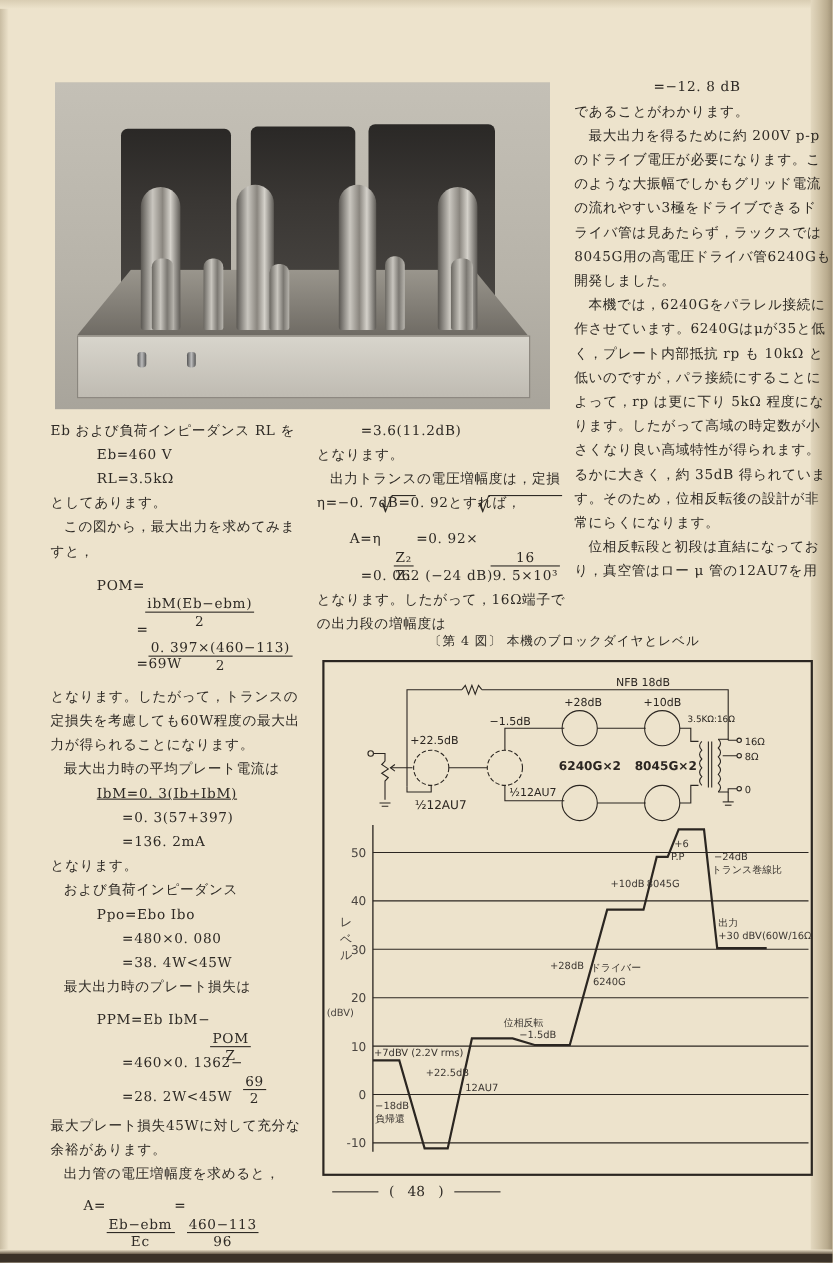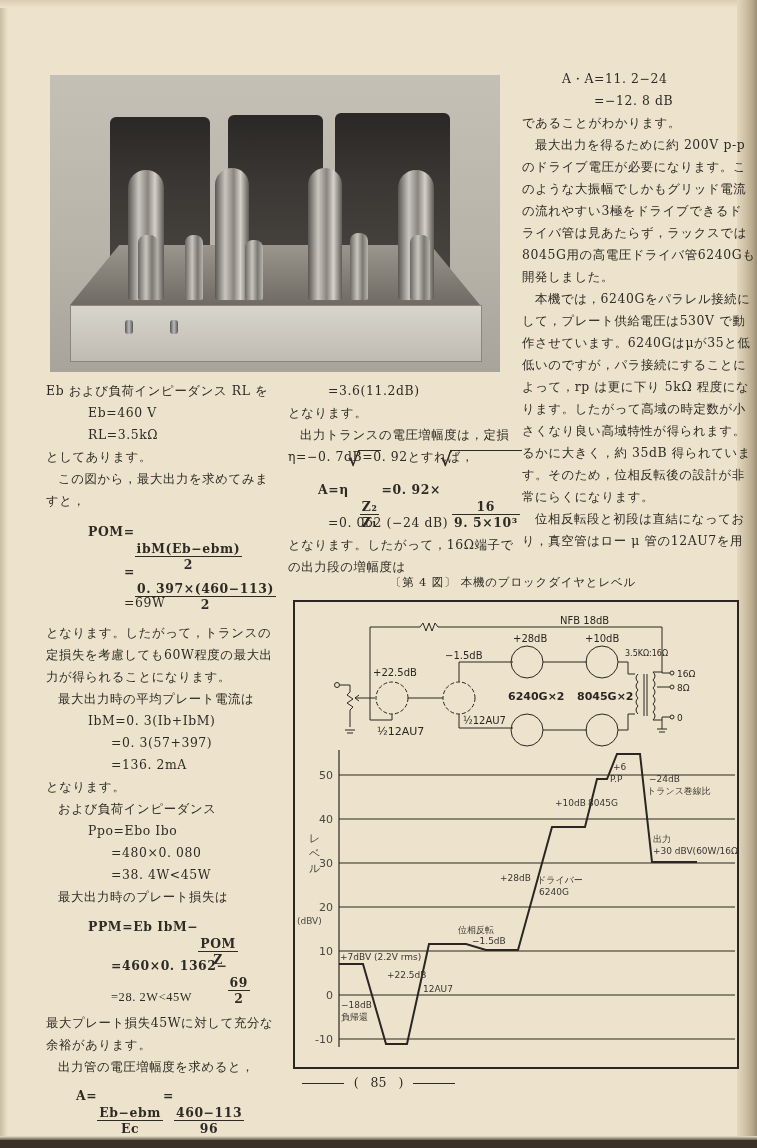--- a/index.html
+++ b/index.html
@@ -30,21 +30,21 @@
     background:linear-gradient(180deg,#d8d5cc,#bfbbb2); border:1px solid #8a867e; }
   .tube { position:absolute; border-radius:18px 18px 3px 3px;
     background:linear-gradient(90deg,#5a5752 0%,#c9c6bf 30%,#8a867f 55%,#d4d1ca 75%,#5e5b56 100%); }
   .small-tube { position:absolute; border-radius:8px 8px 2px 2px;
     background:linear-gradient(90deg,#6b6862,#c8c5be 40%,#7b7872 70%,#b8b5ae); }
   .knob { position:absolute; width:8px; height:14px; border-radius:3px; background:linear-gradient(90deg,#555,#bbb,#555); }
 
   .col { position:absolute; font-size:12.4px; line-height:22px; letter-spacing:0.6px; }
   .col .ln { white-space:nowrap; height:22px; }
   .ind1 { padding-left:12px; }
-  .eq { white-space:nowrap;font-weight:bold; }
+  .eq { white-space:nowrap; }
 
   .frac { display:inline-block; vertical-align:middle; text-align:center; line-height:15px;margin-top:48px; }
   .frac .num { display:block; border-bottom:1px solid #2e2a25; padding:0 2px; }
   .frac .den { display:block; padding:0 2px; }
   .sqrt { display:inline-block; vertical-align:middle; border-top:1px solid #2e2a25; padding:0 2px; position:relative; margin-left:9px; }
   .sqrt:before { content:"√"; position:absolute; left:-10px; top:-2px; font-size:18px; }
 
   .caption { position:absolute; left:390px; top:575px; font-size:11.5px; letter-spacing:0.8px; white-space:nowrap; }
   .figure-box { position:absolute; left:293px; top:600px; width:442px; height:465px; border:2px solid #2b2621; }
   .figure-box svg { position:absolute; left:0; top:0; }
@@ -98,21 +98,21 @@
     <span class="frac">
       <span class="num">0. 397×(460−113)</span>
       <span class="den">2</span>
     </span>
   </div>
   <div class="ln" style="padding-left:78px;height:30px;">=69W</div>
   <div class="ln">となります。したがって，トランスの</div>
   <div class="ln">定損失を考慮しても60W程度の最大出</div>
   <div class="ln">力が得られることになります。</div>
   <div class="ln ind1">最大出力時の平均プレート電流は</div>
-  <div class="ln" style="padding-left:42px;">IbM=0. 3(Ib+IbM)</div>
+  <div class="ln" style="padding-left:42px;text-decoration:underline;">IbM=0. 3(Ib+IbM)</div>
   <div class="ln" style="padding-left:65px;">=0. 3(57+397)</div>
   <div class="ln" style="padding-left:65px;">=136. 2mA</div>
   <div class="ln">となります。</div>
   <div class="ln ind1">および負荷インピーダンス</div>
   <div class="ln" style="padding-left:42px;">Ppo=Ebo  Ibo</div>
   <div class="ln" style="padding-left:65px;">=480×0. 080</div>
   <div class="ln" style="padding-left:65px;">=38. 4W&lt;45W</div>
   <div class="ln ind1">最大出力時のプレート損失は</div>
   <div class="eq" style="padding-left:42px;height:38px;display:flex;align-items:center;">
     <span>PPM=Eb  IbM−</span>
@@ -121,21 +121,21 @@
       <span class="den">Z</span>
     </span>
   </div>
   <div class="eq" style="padding-left:65px;height:40px;display:flex;align-items:center;">
     <span>=460×0. 1362−</span>
     <span class="frac">
       <span class="num">69</span>
       <span class="den">2</span>
     </span>
   </div>
-  <div class="ln" style="padding-left:65px;height:26px;font-family:Liberation Serif, serif;">=28. 2W&lt;45W</div>
+  <div class="ln" style="padding-left:65px;height:26px;">=28. 2W&lt;45W</div>
   <div class="ln">最大プレート損失45Wに対して充分な</div>
   <div class="ln">余裕があります。</div>
   <div class="ln ind1">出力管の電圧増幅度を求めると，</div>
   <div class="eq" style="padding-left:30px;height:36px;display:flex;align-items:center;">
     <span>A=</span>
     <span class="frac">
       <span class="num">Eb−ebm</span>
       <span class="den">Ec</span>
     </span>
     <span>=</span>
@@ -166,33 +166,32 @@
         <span class="den">9. 5×10³</span>
       </span>
     </span>
   </div>
   <div class="ln" style="padding-left:40px;">=0. 062 (−24 dB)</div>
   <div class="ln">となります。したがって，16Ω端子で</div>
   <div class="ln">の出力段の増幅度は</div>
 </div>
 
 <div class="col" style="left:522px;top:68px;width:225px;">
-  <div class="ln" style="padding-left:40px;">A・A=11. 2−24</div>
   <div class="ln" style="padding-left:72px;">=−12. 8 dB</div>
   <div class="ln">であることがわかります。</div>
   <div class="ln">　最大出力を得るために約 200V p-p</div>
   <div class="ln">のドライブ電圧が必要になります。こ</div>
   <div class="ln">のような大振幅でしかもグリッド電流</div>
   <div class="ln">の流れやすい3極をドライブできるド</div>
   <div class="ln">ライバ管は見あたらず，ラックスでは</div>
   <div class="ln">8045G用の高電圧ドライバ管6240Gも</div>
   <div class="ln">開発しました。</div>
   <div class="ln">　本機では，6240Gをパラレル接続に</div>
-  <div class="ln">して，プレート供給電圧は530V で動</div>
   <div class="ln">作させています。6240Gはμが35と低</div>
+  <div class="ln">く，プレート内部抵抗 rp も 10kΩ と</div>
   <div class="ln">低いのですが，パラ接続にすることに</div>
   <div class="ln">よって，rp は更に下り 5kΩ 程度にな</div>
   <div class="ln">ります。したがって高域の時定数が小</div>
   <div class="ln">さくなり良い高域特性が得られます。</div>
   <div class="ln">るかに大きく，約 35dB 得られていま</div>
   <div class="ln">す。そのため，位相反転後の設計が非</div>
   <div class="ln">常にらくになります。</div>
   <div class="ln">　位相反転段と初段は直結になってお</div>
   <div class="ln">り，真空管はロー μ 管の12AU7を用</div>
 </div>
@@ -311,17 +310,17 @@
         <text x="352" y="192">トランス巻線比</text>
         <text x="358" y="240">出力</text>
         <text x="358" y="252">+30 dBV(60W/16Ω)</text>
       </g>
     </g>
   </svg>
 </div>
 
 <div class="pageno">
   <span class="dash"></span>
-  <span>(</span><span>85</span><span>)</span>
+  <span>(</span><span>48</span><span>)</span>
   <span class="dash"></span>
 </div>
 
 <div class="bottom-shadow"></div>
 
 </body></html>

